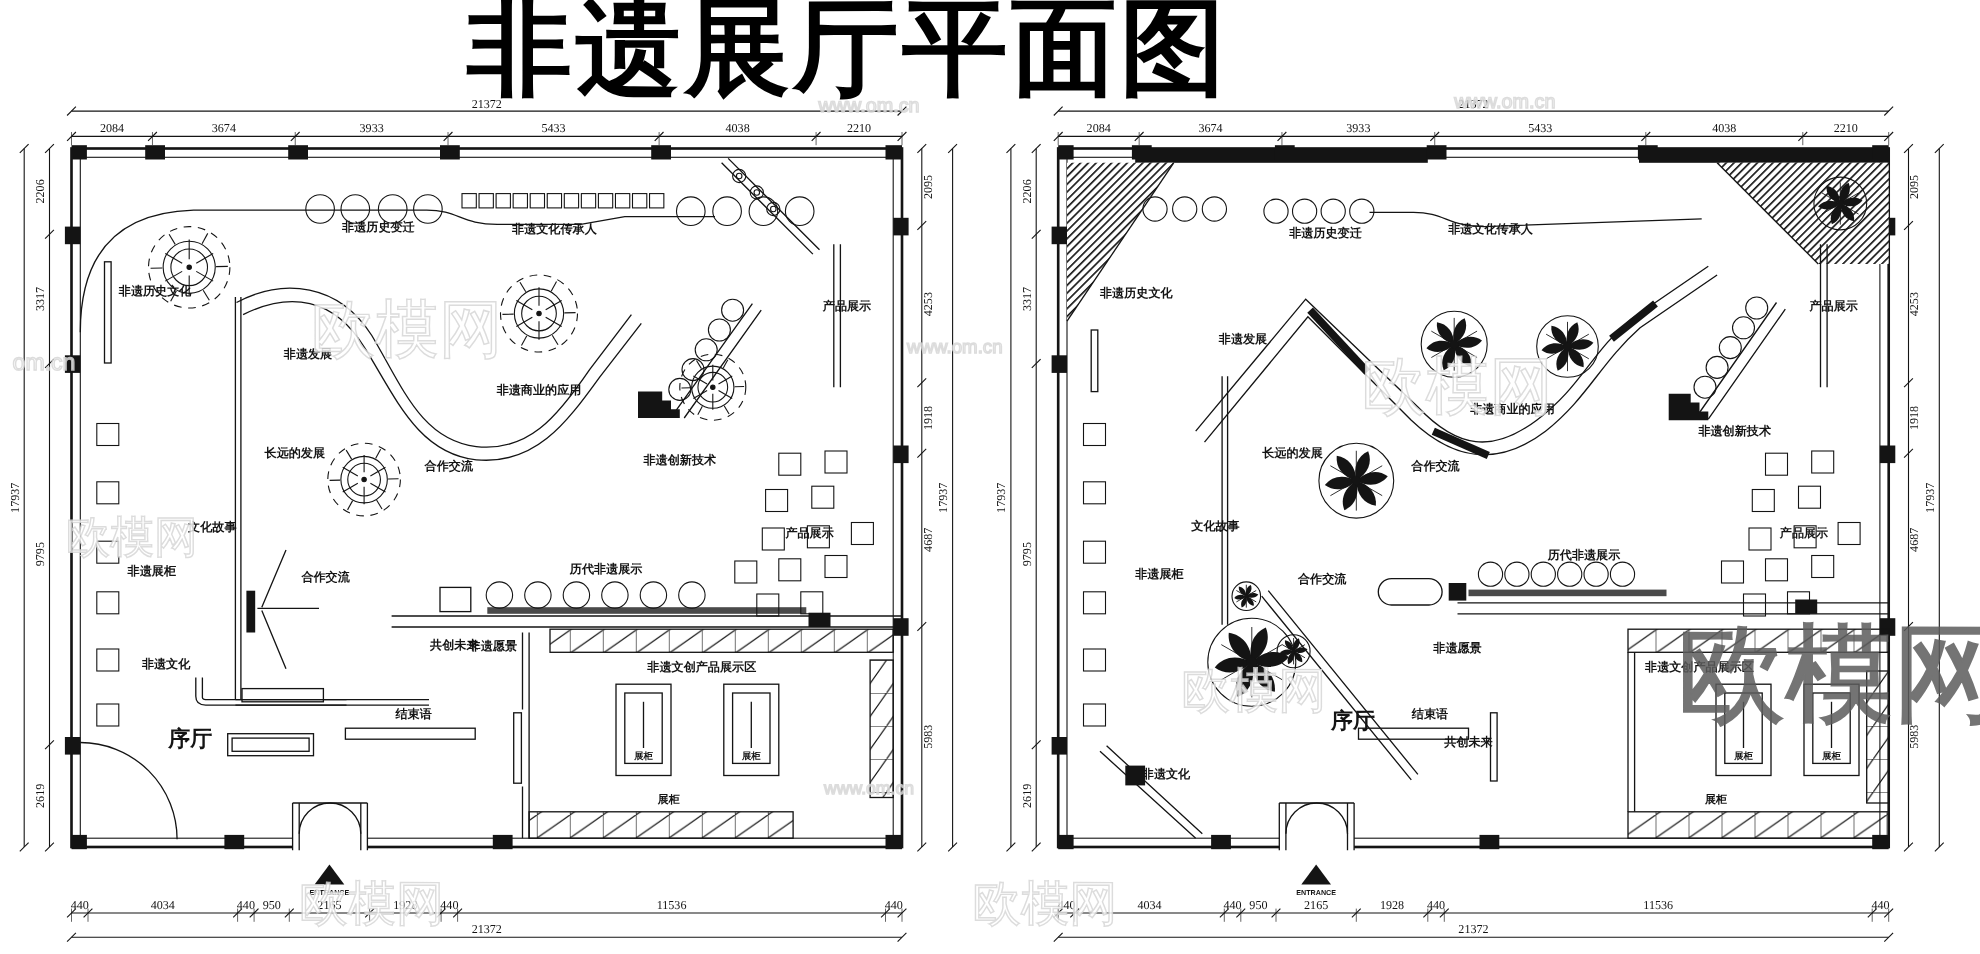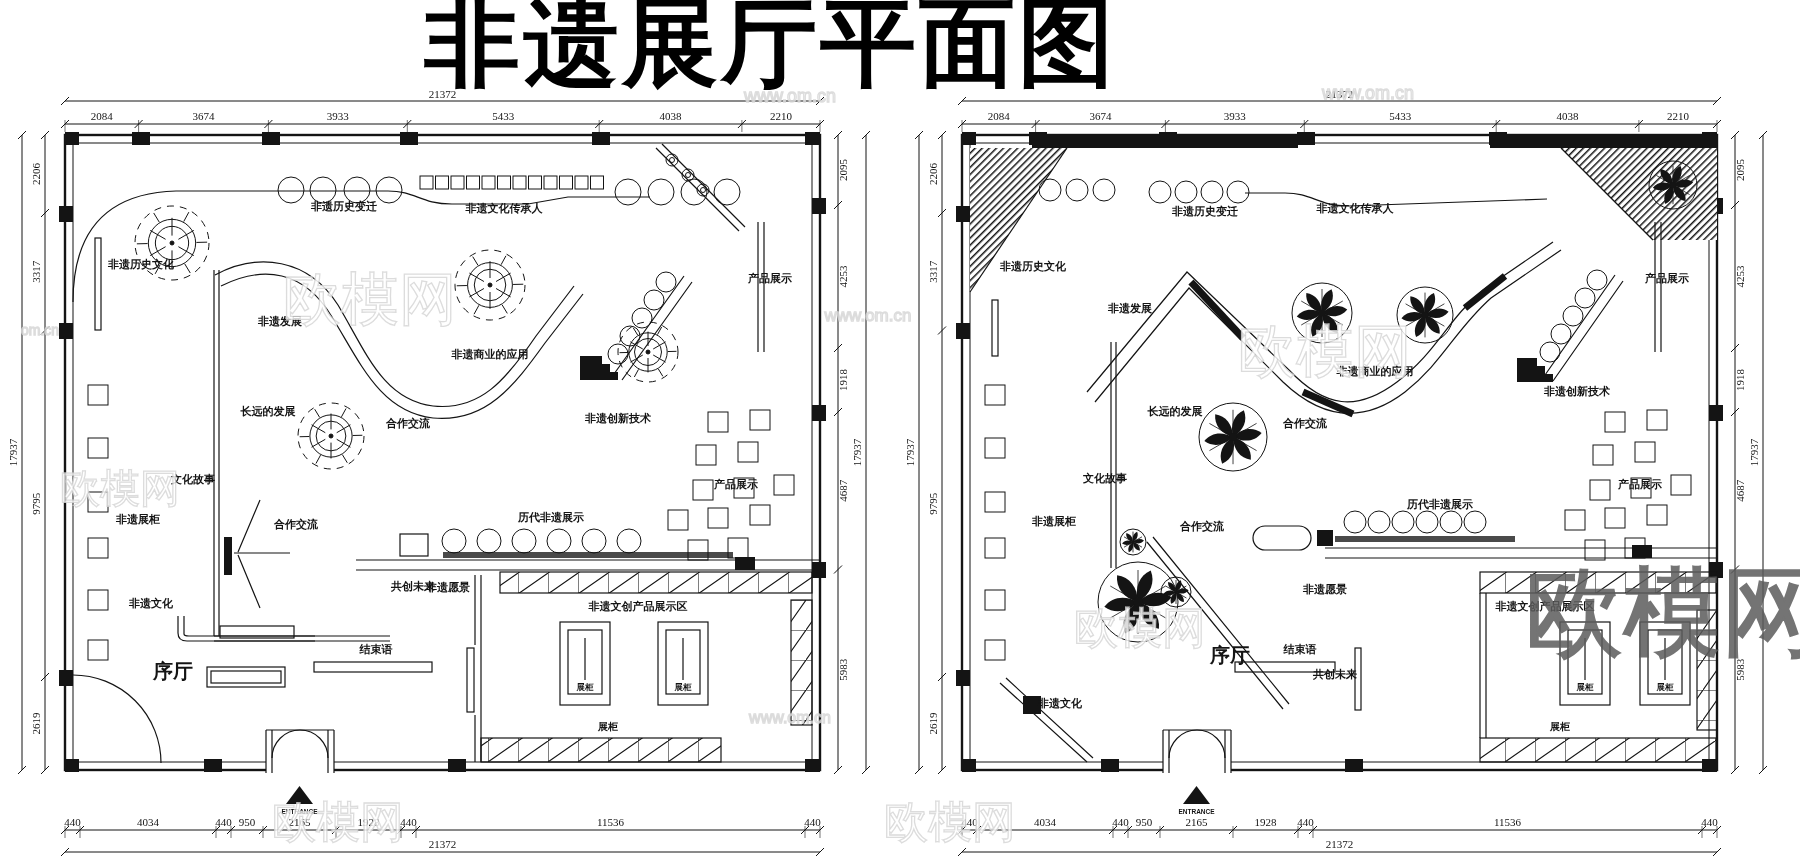--- a/index.html
+++ b/index.html
@@ -725,21 +725,21 @@
         <text x="760" y="600" text-anchor="middle" font-size="8.5" class="room">展柜</text>
         <text x="655" y="640" text-anchor="middle" font-size="10" class="room">展柜</text>
         <text x="395" y="563" text-anchor="middle" font-size="11" class="room">结束语</text>
       </svg>
   </div>
 
   <div id="wm-layer">
       <span class="wm light" style="left: 370px; top: 300px; font-size: 58px;">欧模网</span>
       <span class="wm light" style="left: 790px; top: 96px; font-size: 18px;">www.om.cn</span>
       <span class="wm light" style="left: 1368px; top: 93px; font-size: 18px;">www.om.cn</span>
-      <span class="wm light" style="left: 40px; top: 330px; font-size: 14px;">om.cn</span>
+      <span class="wm light" style="left: 40px; top: 330px; font-size: 21px;">om.cn</span>
       <span class="wm light" style="left: 868px; top: 316px; font-size: 17px;">www.om.cn</span>
       <span class="wm light" style="left: 120px; top: 488px; font-size: 40px;">欧模网</span>
       <span class="wm light" style="left: 338px; top: 822px; font-size: 44px;">欧模网</span>
       <span class="wm light" style="left: 790px; top: 718px; font-size: 16px;">www.om.cn</span>
       <span class="wm light" style="left: 1325px; top: 352px; font-size: 58px;">欧模网</span>
       <span class="wm light" style="left: 1140px; top: 628px; font-size: 44px;">欧模网</span>
       <span class="wm light" style="left: 950px; top: 822px; font-size: 44px;">欧模网</span>
       <span class="wm dark" style="left: 1672px; top: 614px; font-size: 98px;">欧模网</span>
     </div>
 </div>

